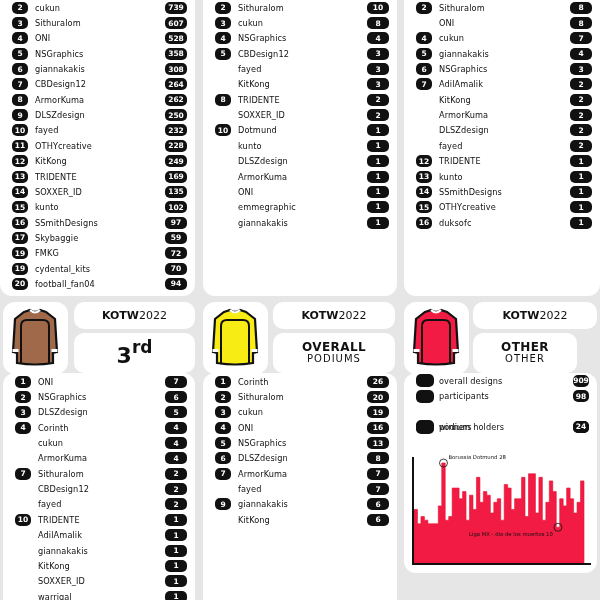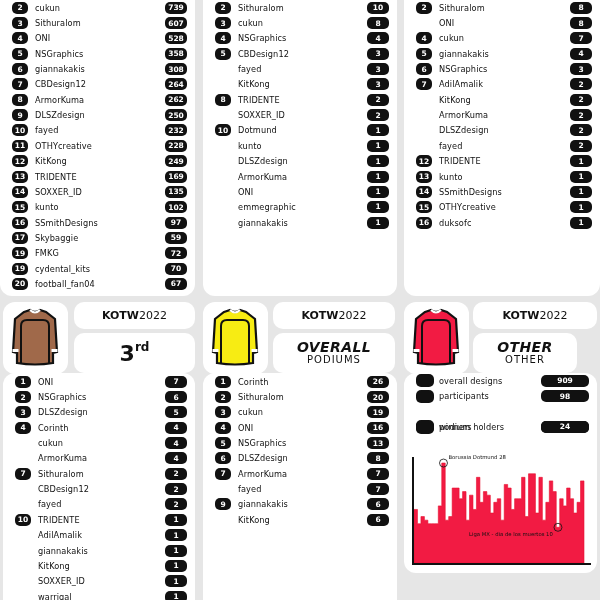--- a/index.html
+++ b/index.html
@@ -16,29 +16,29 @@
     .val { position: absolute; right: 8px; width: 22px; height: 12px; border-radius: 5px; background: #111; color: #fff;
            font-size: 7.5px; font-weight: bold; display: flex; align-items: center; justify-content: center; }
 
     
     .tile-shirt { position: absolute; width: 65px; height: 72px; background: #fff; border-radius: 12px; }
     .tile-title { position: absolute; height: 27px; background: #fff; border-radius: 10px; display: flex;
                   align-items: center; justify-content: center; font-size: 11px; }
     .tile-title b { font-weight: 900; }
     .tile-sub { position: absolute; height: 40px; background: #fff; border-radius: 10px; display: flex; flex-direction: column;
                 align-items: center; justify-content: center; line-height: 1.05; }
-    .sub-bold { font-size: 14px; font-weight: 900; letter-spacing: 0.4px; font-style: italic; }
+    .sub-bold { font-size: 12px; font-weight: 900; letter-spacing: 0.4px; }
     .sub-light { font-size: 10px; letter-spacing: 1px; }
     .place { font-size: 22px; font-weight: 900; }
-    .place sup { font-size: 12px; vertical-align: 10px; }
+    .place sup { font-size: 17px; vertical-align: 10px; }
 
     .shirt { position: absolute; left: 8px; top: 6px; width: 48px; height: 58px; }
 
     .stat-row .rank { width: 18px; height: 13px; border-radius: 5px; }
-    .stat-row .val { width: 48px; }
+    .stat-row .val { width: 16px; }
     .chart { position: absolute; left: 411px; top: 455px; width: 182px; height: 112px; }
     .chart-label { position: absolute; font-size: 5.3px; color: #111; white-space: nowrap; }
   </style>
 </head>
 <body>
 
 <div class="card" style="left:0;top:-12px;width:195px;height:308px;">
   <div class="list" id="list-winners_total" style="top: 12px;">
       <div class="row" style="top: 0px;">
         <span class="rank">2</span>
@@ -126,21 +126,21 @@
         <span class="val">72</span>
       </div>
       <div class="row" style="top: 260.95px;">
         <span class="rank">19</span>
         <span class="name">cydental_kits</span>
         <span class="val">70</span>
       </div>
       <div class="row" style="top: 276.3px;">
         <span class="rank">20</span>
         <span class="name">football_fan04</span>
-        <span class="val">67</span>
+        <span class="val">94</span>
       </div>
     </div>
 </div>
 <div class="card" style="left:203px;top:-12px;width:194px;height:308px;">
   <div class="list" style="top: 12px;">
       <div class="row" style="top: 0px;">
         <span class="rank">2</span>
         <span class="name">Sithuralom</span>
         <span class="val">10</span>
       </div>

